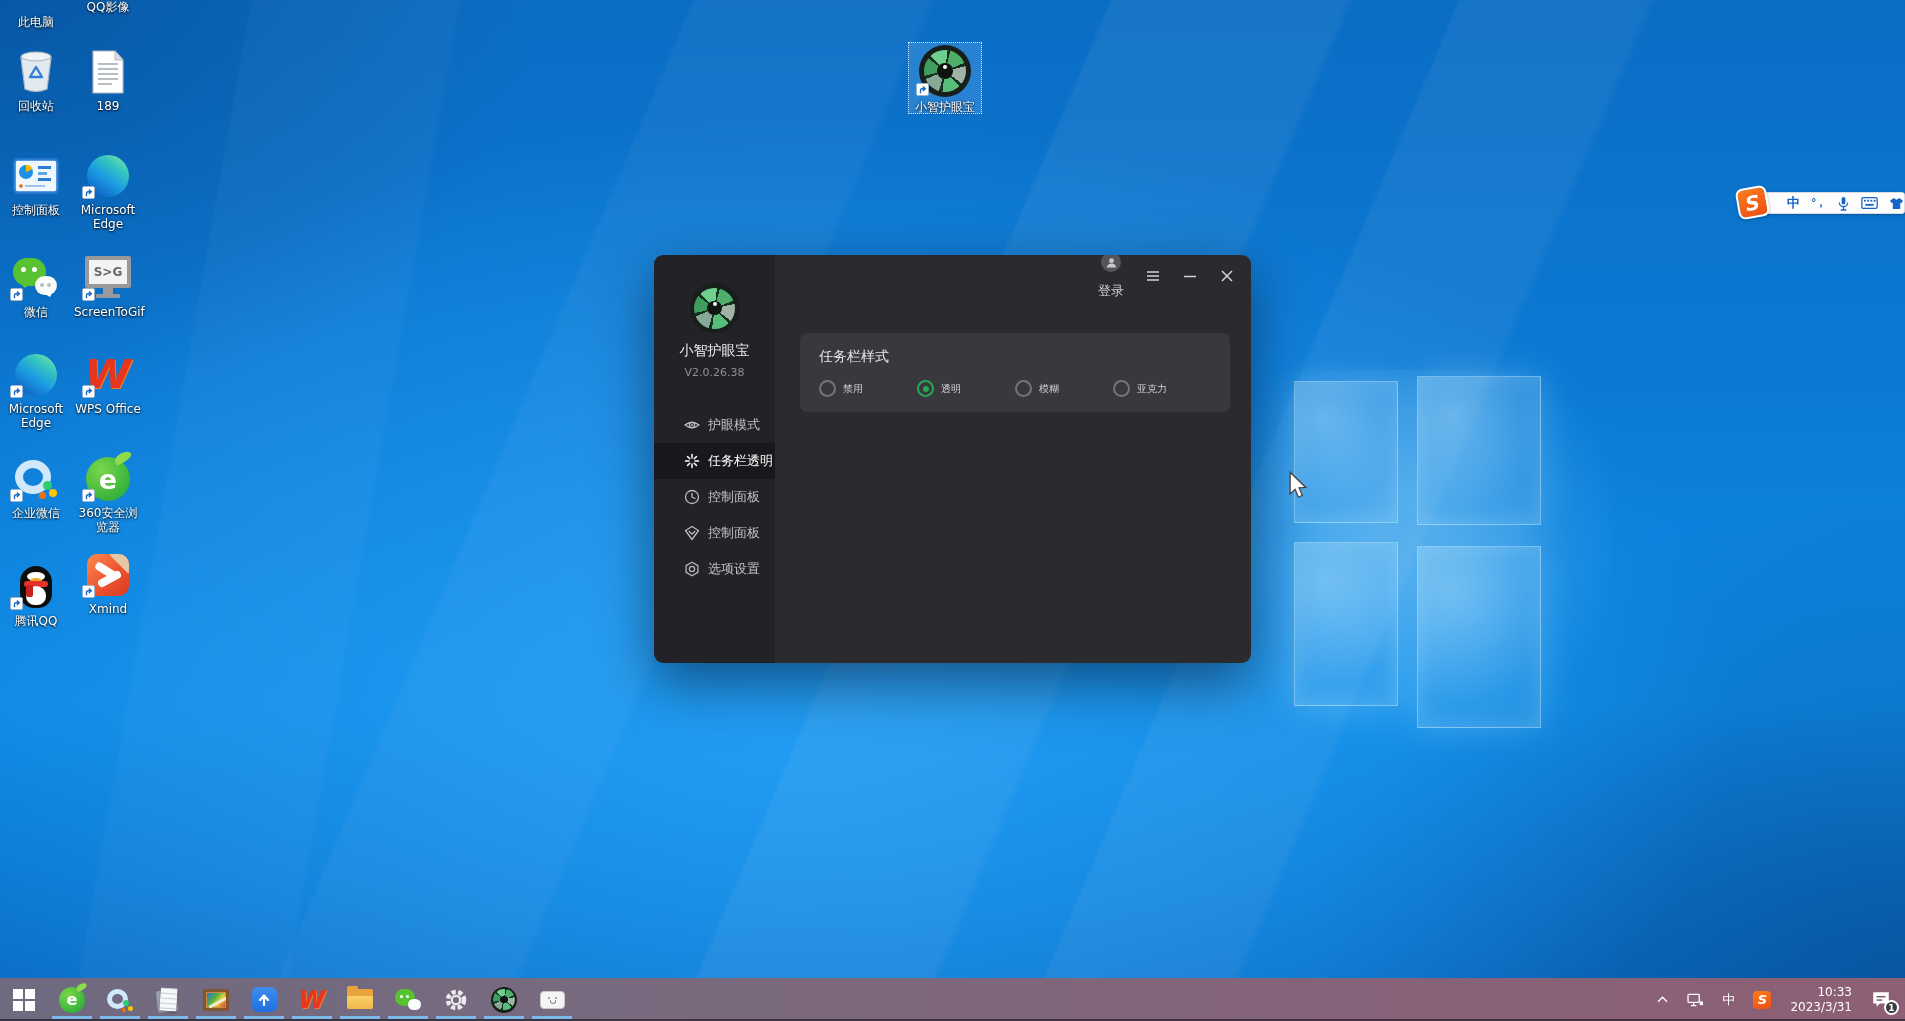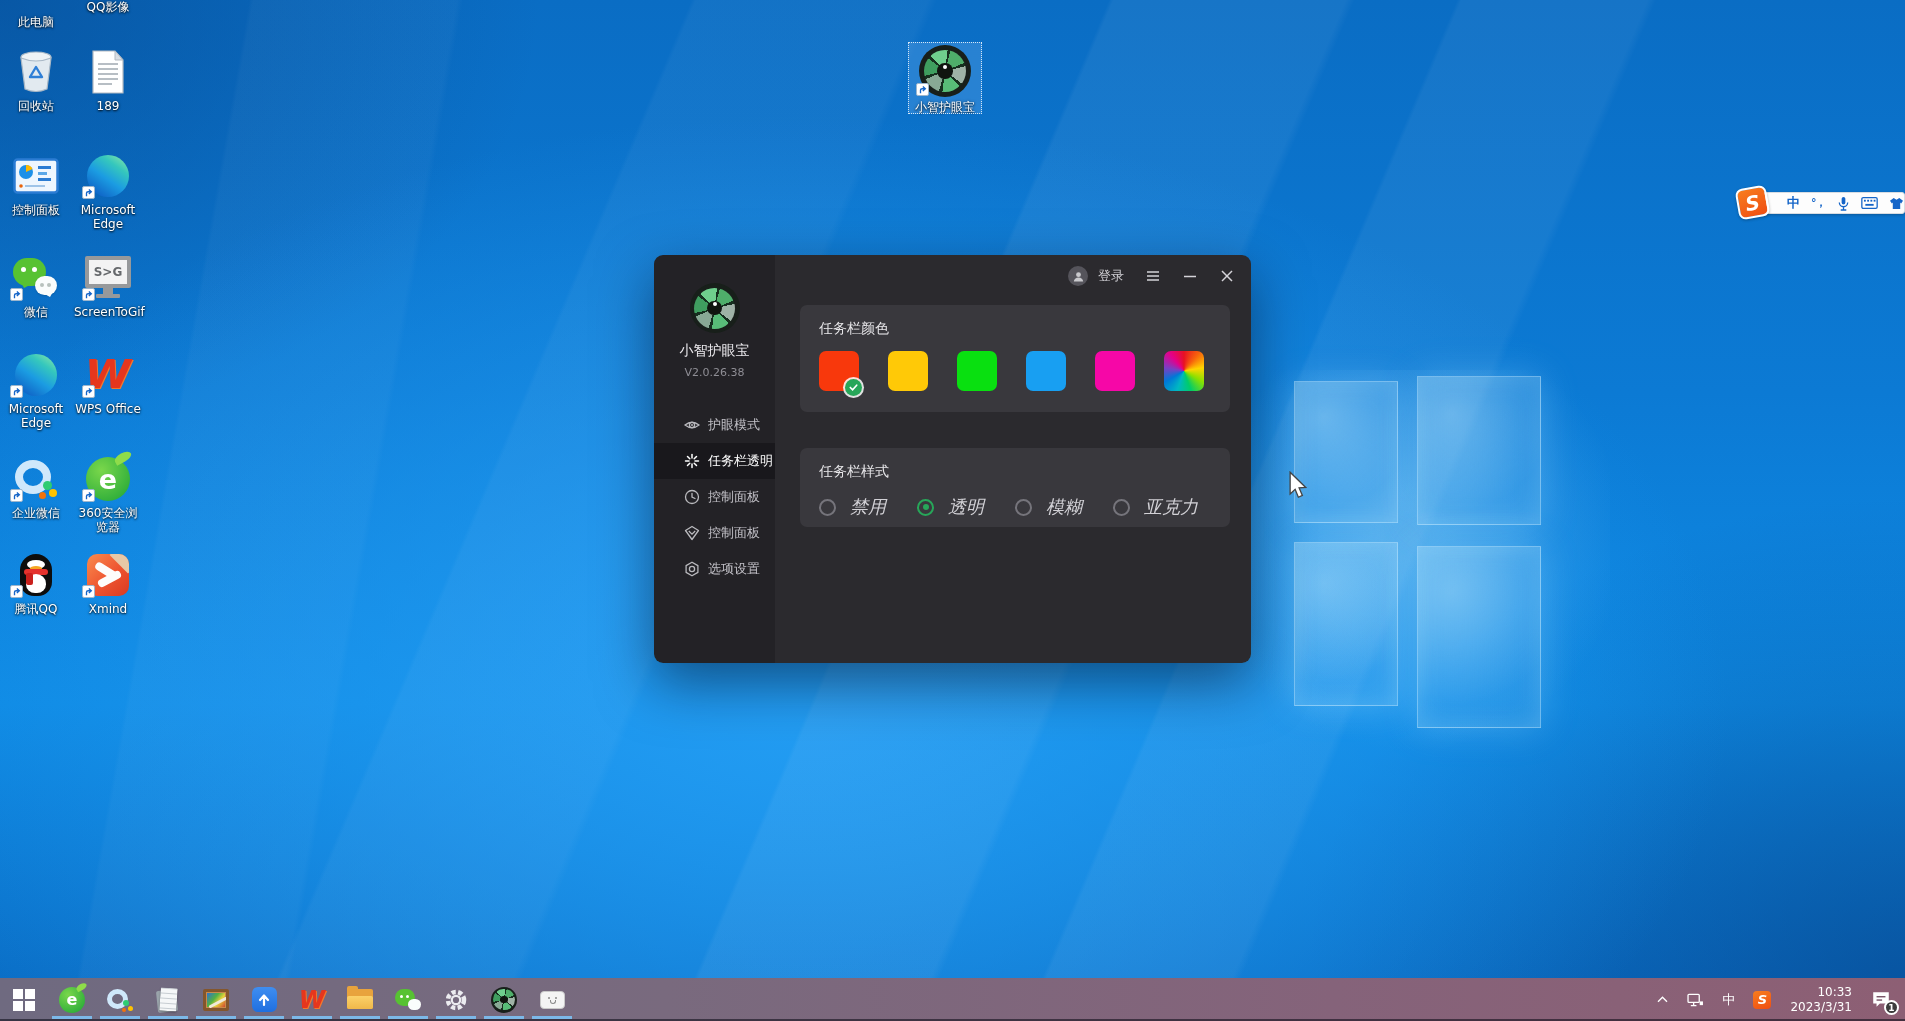--- a/index.html
+++ b/index.html
@@ -105,41 +105,41 @@
   .sidebar { width:121px; background:#232226; flex:none; display:flex; flex-direction:column; }
   .side-logo { width:50px; height:50px; margin:28px auto 6px auto; }
   .side-name { text-align:center; color:#eceaee; font-size:14px; margin-top:3px; }
   .side-ver { text-align:center; color:#8f8e95; font-size:11px; margin-top:6px; }
   .side-menu { margin-top:28px; }
   .smi { height:36px; display:flex; align-items:center; padding-left:30px; gap:8px; color:#c2c1c7; font-size:13px; cursor:pointer; }
   .smi svg { flex:none; }
   .smi.active { background:#19181c; color:#fff; }
   .wmain { flex:1; background:#2b2a2e; display:flex; flex-direction:column; }
   .titlebar { height:42px; display:flex; align-items:center; justify-content:flex-end; padding-right:16px; gap:21px; }
-  .login { display:flex; align-items:center; gap:10px; cursor:pointer; }
+  .login { display:flex; align-items:center; gap:10px; cursor:pointer;flex-direction:column; }
   .avatar { width:20px; height:20px; border-radius:50%; background:#55545b; display:flex; align-items:center; justify-content:center; }
   .login-txt { color:#d2d1d6; font-size:13px; }
   .tbtn { width:16px; height:16px; display:flex; align-items:center; justify-content:center; cursor:pointer; }
   .card { width:430px; margin-left:25px; background:#39383d; border-radius:7px; padding:15px 19px; }
   .card-title { color:#e7e6e9; font-size:14px; }
   .swatches { display:flex; gap:29px; margin-top:13px; }
   .swatch { position:relative; width:40px; height:40px; border-radius:7px; cursor:pointer; }
   .swatch.rainbow { background:conic-gradient(from 0deg, #e81123, #f7630c, #ffd400, #8ae000, #00cc6a, #00b7c3, #0078d7, #7a3fc4, #e3008c, #e81123); }
   .check-badge { position:absolute; right:-3px; bottom:-5px; width:17px; height:17px; border-radius:50%; background:#27a659; box-shadow:0 0 0 2px rgba(255,255,255,.85); display:flex; align-items:center; justify-content:center; }
   .slider { position:relative; margin-top:17px; height:15px; }
   .slider-track { position:absolute; left:0; right:2px; top:3px; height:9px; border-radius:5px; background:#1d1c20; }
   .slider-fill { position:absolute; left:0; top:0; height:9px; border-radius:5px 0 0 5px;
     background:linear-gradient(90deg,#4a494e 0%, #5c5b60 30%, #7d7a81 60%, #aaa6ae 85%, #bcb8c0 100%); }
   .slider-handle { position:absolute; top:-3px; width:42px; height:15px; background:#fff; border-radius:8px; transform:translateX(-50%); box-shadow:0 1px 3px rgba(0,0,0,.4); cursor:pointer; }
   .radios { display:flex; margin-top:14px; }
   .radio-opt { display:flex; align-items:center; width:100px; cursor:pointer; }
   .radio-circ { width:17px; height:17px; border-radius:50%; border:2px solid #75747b; position:relative; flex:none; }
   .radio-opt.checked .radio-circ { border-color:#27a659; }
   .radio-opt.checked .radio-circ::after { content:''; position:absolute; left:3.5px; top:3.5px; width:6px; height:6px; border-radius:50%; background:#27a659; }
-  .radio-lbl { color:#d2d1d6; font-size:18px; margin-left:14px;font-style:italic; }
+  .radio-lbl { color:#d2d1d6; font-size:10px; margin-left:7px; }
 
   
   .taskbar { position:absolute; left:0; bottom:0; width:1905px; height:43px;
     background:linear-gradient(90deg,#6f6a80 0%, #796a7e 35%, #85637a 70%, #8d5f74 100%);
     box-shadow:inset 0 -2px 0 rgba(8,8,18,.55); display:flex; align-items:stretch; }
   .tb-btn { position:relative; width:48px; display:flex; align-items:center; justify-content:center; cursor:pointer; }
   .tb-btn.app::after { content:''; position:absolute; left:4px; right:4px; bottom:2px; height:3px; background:#7cb8e8; }
   .t-360 { width:26px; height:26px; border-radius:50%; background:radial-gradient(circle at 35% 30%, #7ad74b, #2fae3a 80%); color:#fff; font-weight:bold; font-size:16px; display:flex; align-items:center; justify-content:center; position:relative; }
   .t-360 .leaf { position:absolute; right:-2px; top:-3px; width:11px; height:6px; background:#8fdc4a; border-radius:50% 50% 50% 0; transform:rotate(-28deg); }
   .t-wecom { position:relative; width:26px; height:26px; }
@@ -341,21 +341,21 @@
         </div>
       <span class="sc">
         <svg viewBox="0 0 12 12" width="10" height="10">
             <path d="M3,10 L3,6 Q3,4.5 5,4.5 L8,4.5 M5.8,1.8 L8.8,4.5 L5.8,7.2" fill="none" stroke="#1565c8" stroke-width="1.6"></path>
           </svg>
       </span>
     </div>
     <div class="dlabel">360安全浏览器</div>
   </div>
 
-  <div class="dicon" style="left:2px;top:551px;">
+  <div class="dicon" style="left:2px;top:563px;">
     <div class="art">
       <div class="i-qq">
           <div class="body"></div>
           <div class="face"></div>
           <div class="beak"></div>
           <div class="scarf"></div>
           <div class="belly"></div>
           <div class="scarf2"></div>
         </div>
       <span class="sc">
@@ -509,37 +509,20 @@
         <span class="tbtn">
           <svg viewBox="0 0 14 14" width="14" height="14">
               <g stroke="#d5d4d9" stroke-width="1.5">
                 <line x1="2" y1="2" x2="12" y2="12"></line>
                 <line x1="12" y1="2" x2="2" y2="12"></line>
               </g>
             </svg>
         </span>
       </div>
 
-      <div class="card" style="margin-top:8px;height:107px;">
-        <div class="card-title">任务栏颜色</div>
-        <div class="swatches">
-          <div class="swatch" style="background-color: rgb(248, 56, 12);">
-            <span class="check-badge">
-              <svg viewBox="0 0 12 12" width="11" height="11">
-                  <path d="M2.5,6 L5,8.5 L9.5,3.5" fill="none" stroke="#fff" stroke-width="1.8" stroke-linecap="round"></path>
-                </svg>
-            </span>
-          </div>
-          <div class="swatch" style="background-color: rgb(255, 201, 7);"></div>
-          <div class="swatch" style="background-color: rgb(9, 224, 16);"></div>
-          <div class="swatch" style="background-color: rgb(24, 159, 242);"></div>
-          <div class="swatch" style="background-color: rgb(246, 7, 167);"></div>
-          <div class="swatch rainbow"></div>
-        </div>
-      </div>
 
 
       <div class="card" style="margin-top:36px;height:79px;">
         <div class="card-title">任务栏样式</div>
         <div class="radios">
           <div class="radio-opt">
             <span class="radio-circ"></span>
             <span class="radio-lbl">禁用</span>
           </div>
           <div class="radio-opt checked">

